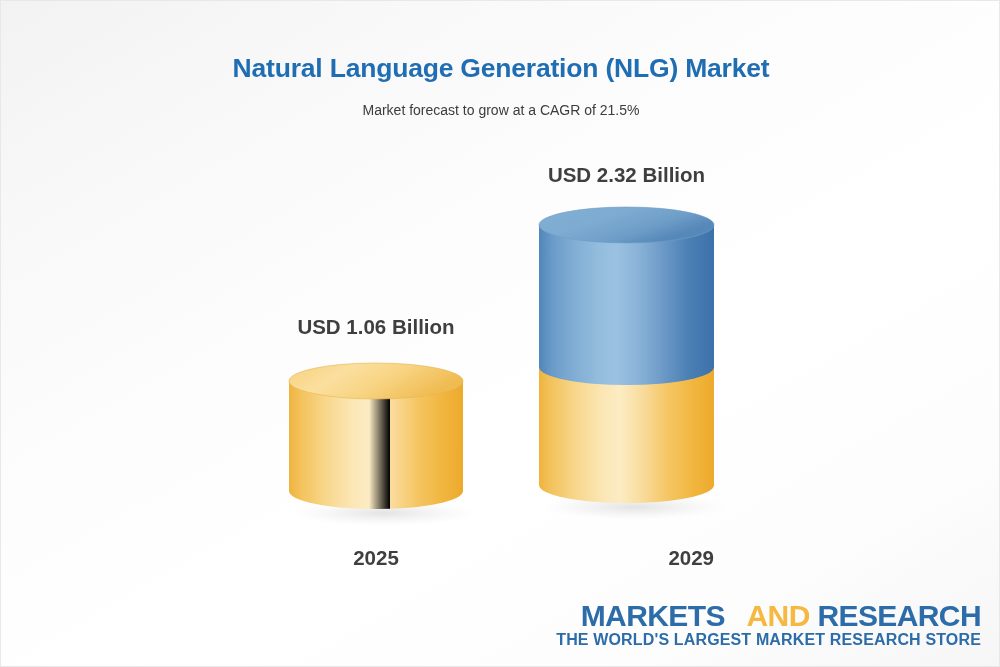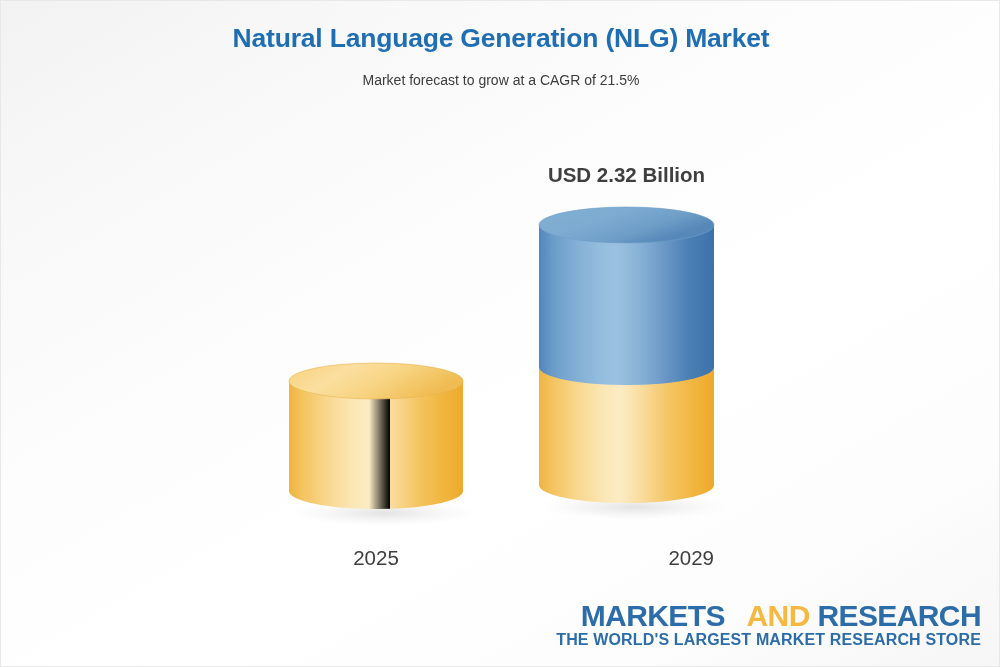--- a/index.html
+++ b/index.html
@@ -24,21 +24,21 @@
     overflow: hidden;
   }
 
   
   .header {
     position: absolute;
     top: 0;
     left: 0;
     width: 1000px;
     text-align: center;
-    padding-top: 22px;
+    padding-top: 52px;
   }
   .chart-title {
     font-size: 26.5px;
     font-weight: bold;
     color: #1f6eb3;
     letter-spacing: -0.2px;
     line-height: 1.2;
     margin: 0;
   }
   .chart-subtitle {
@@ -70,21 +70,21 @@
     font-weight: bold;
     color: #3f3f3f;
     white-space: nowrap;
   }
 
   .cat-label {
     position: absolute;
     width: 100%;
     text-align: center;
     font-size: 20.5px;
-    font-weight: normal;
+    font-weight: bold;
     color: #3f3f3f;
   }
 
   .cyl-svg {
     position: absolute;
     display: block;
     overflow: visible;
   }
 
   
@@ -132,20 +132,21 @@
 
   <div class="header">
     <h1 class="chart-title">Natural Language Generation (NLG) Market</h1>
     <div class="chart-subtitle">Market forecast to grow at a CAGR of 21.5%</div>
   </div>
 
   <div class="plot">
 
     <div class="bar-group" style="left:288px; top:150px; width:174px; height:420px;">
 
+      <div class="value-label" style="top:164px;">USD 1.06 Billion</div>
 
       <svg class="cyl-svg" width="174" height="160" viewBox="0 0 174 160" style="left:0px; top:212px;">
         <defs>
           <linearGradient id="g-yellow-body" x1="0" y1="0" x2="1" y2="0">
             <stop offset="0%" stop-color="#eeb33f"></stop>
             <stop offset="6%" stop-color="#f3c159"></stop>
             <stop offset="22%" stop-color="#f8d88f"></stop>
             <stop offset="36%" stop-color="#fbe6b4"></stop>
             <stop offset="46%" stop-color="#fcecc4"></stop>
             <stop offset="58%" stop-color="#f9ddא"></stop>

